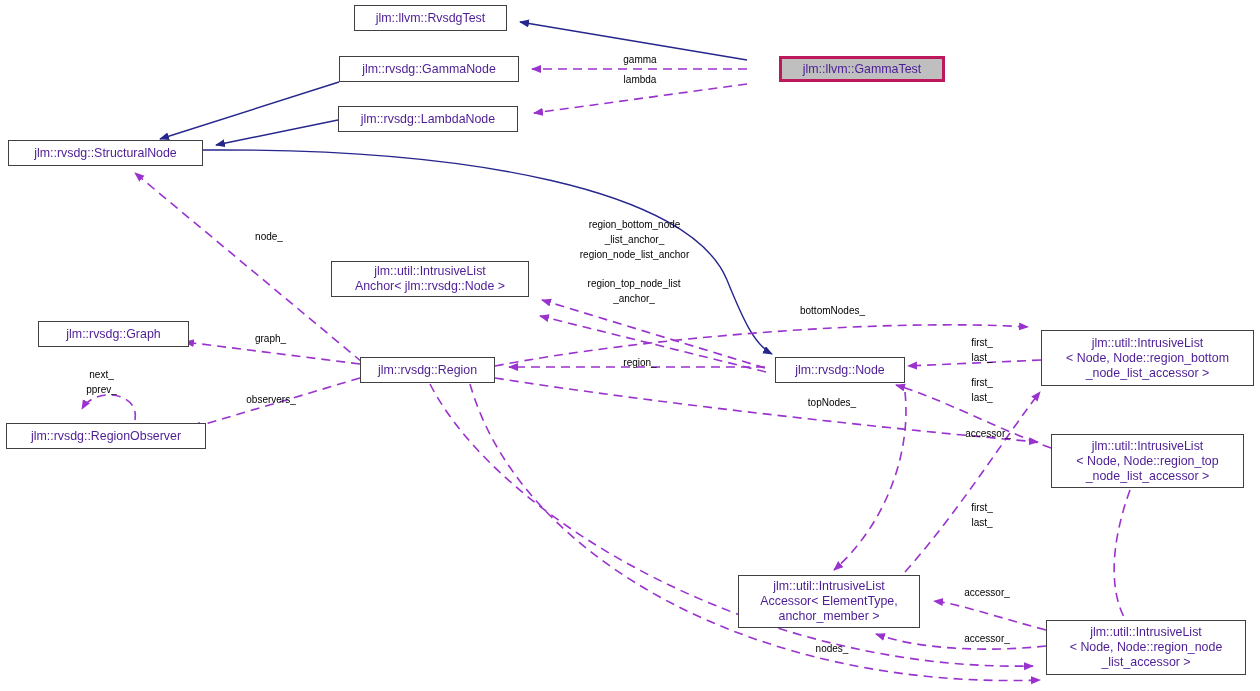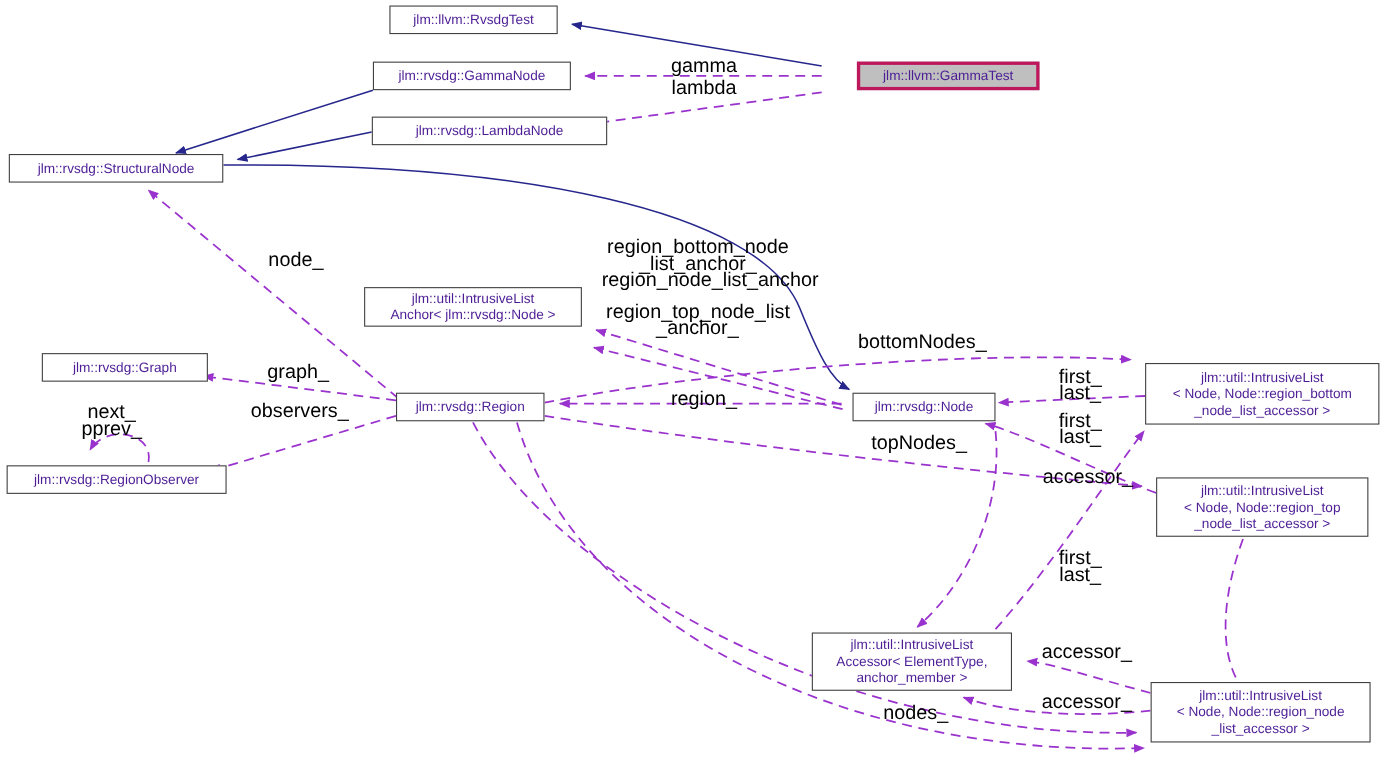--- a/index.html
+++ b/index.html
@@ -39,21 +39,21 @@
     white-space: pre-line;
     z-index: 5;
   }
   .node-box.highlight {
     background: #bfbfbf;
     border: 3px solid #be185d;
     margin-left: 32px;
   }
   .edge-label {
     position: absolute;
-    font-size: 18px;
+    font-size: 10px;
     line-height: 15px;
     color: #000000;
     text-align: center;
     white-space: pre-line;
     z-index: 6;
   }
 </style>
 </head>
 <body>
 
@@ -123,21 +123,21 @@
       <path d="M470,384 C520,560 760,690 1040,680" marker-end="url(#arrow-usage)"></path>
     </g>
   </svg>
 
   <div class="node-box" style="left:354px; top:5px; width:153px; height:26px;">jlm::llvm::RvsdgTest</div>
 
   <div class="node-box" style="left:339px; top:56px; width:180px; height:26px;">jlm::rvsdg::GammaNode</div>
 
   <div class="node-box highlight" style="left:747px; top:56px; width:166px; height:26px;">jlm::llvm::GammaTest</div>
 
-  <div class="node-box" style="left:338px; top:106px; width:214px; height:26px;">jlm::rvsdg::LambdaNode</div>
+  <div class="node-box" style="left:338px; top:106px; width:180px; height:26px;">jlm::rvsdg::LambdaNode</div>
 
   <div class="node-box" style="left:8px; top:140px; width:195px; height:26px;">jlm::rvsdg::StructuralNode</div>
 
   <div class="node-box" style="left:331px; top:261px; width:198px; height:36px;">jlm::util::IntrusiveList
 Anchor&lt; jlm::rvsdg::Node &gt;</div>
 
   <div class="node-box" style="left:38px; top:321px; width:151px; height:26px;">jlm::rvsdg::Graph</div>
 
   <div class="node-box" style="left:1041px; top:330px; width:213px; height:56px;">jlm::util::IntrusiveList
 &lt; Node, Node::region_bottom
@@ -176,21 +176,21 @@
 
   <div class="edge-label" style="left:780px; top:303px; width:105px;">bottomNodes_</div>
 
   <div class="edge-label" style="left:243px; top:331px; width:55px;">graph_</div>
 
   <div class="edge-label" style="left:961px; top:335px; width:42px;">first_
 last_</div>
 
   <div class="edge-label" style="left:610px; top:355px; width:60px;">region_</div>
 
-  <div class="edge-label" style="left:228px; top:366px; width:86px;text-align:center;">observers_</div>
+  <div class="edge-label" style="left:228px; top:392px; width:86px;text-align:center;">observers_</div>
 
   <div class="edge-label" style="left:961px; top:375px; width:42px;">first_
 last_</div>
 
   <div class="edge-label" style="left:74px; top:367px; width:55px;">next_
 pprev_</div>
 
   <div class="edge-label" style="left:792px; top:395px; width:80px;">topNodes_</div>
 
   <div class="edge-label" style="left:948px; top:426px; width:80px;">accessor_</div>

